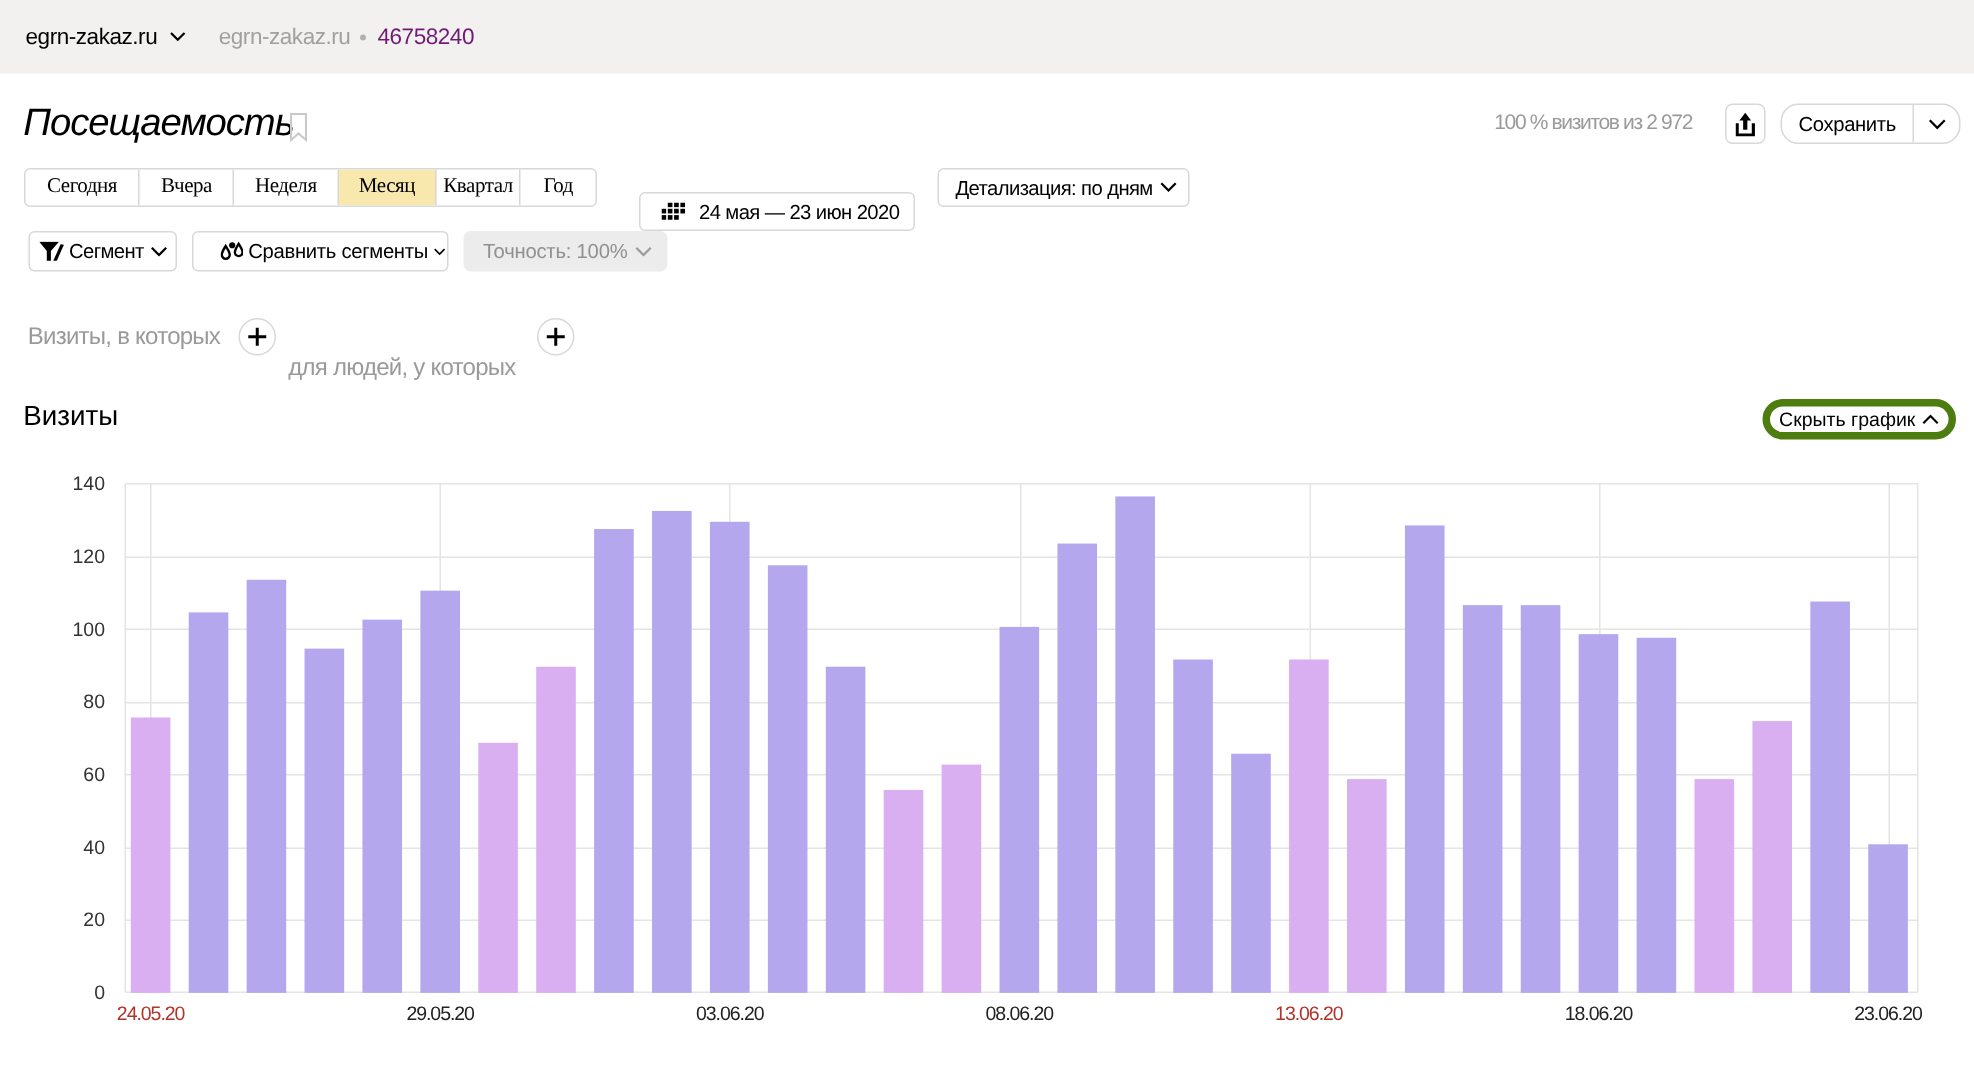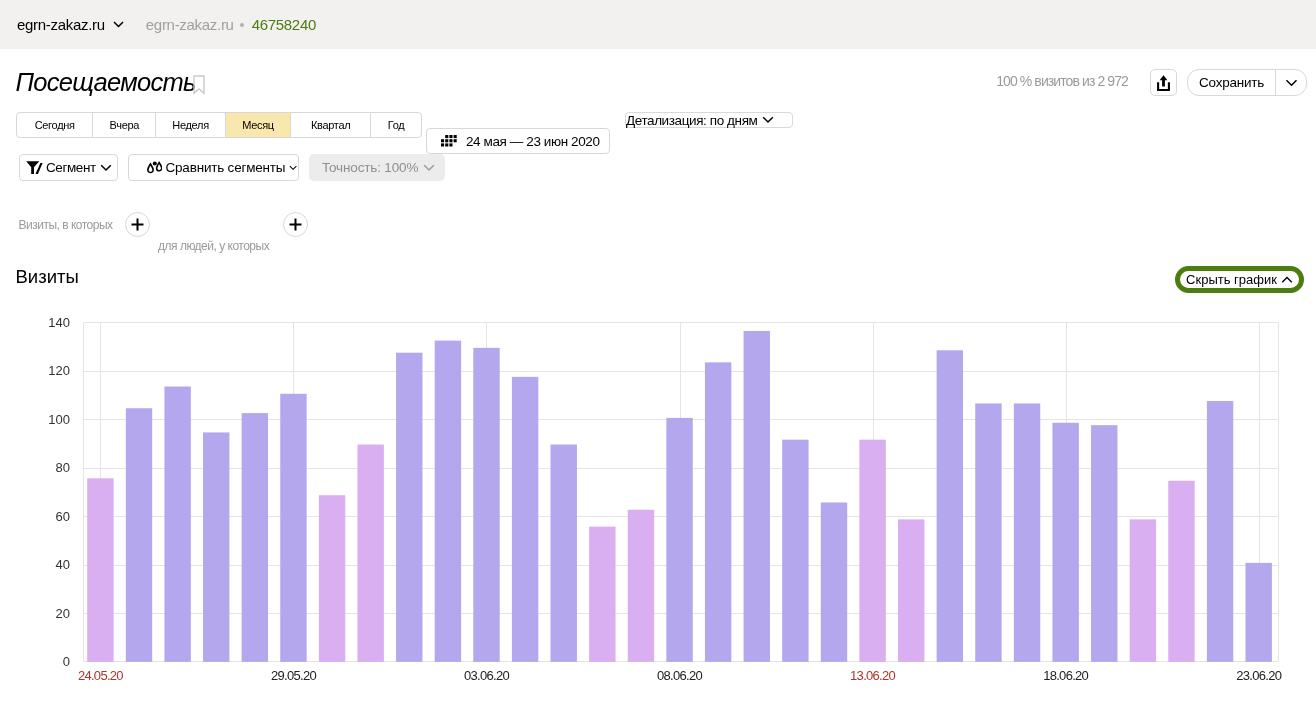--- a/index.html
+++ b/index.html
@@ -3,39 +3,39 @@
 <meta charset="utf-8">
 <title>Посещаемость</title>
 <style>
   * { box-sizing: border-box; margin:0; padding:0; }
   html,body { width:1316px; height:722px; background:#fff; font-family:"Liberation Sans", sans-serif; position:relative; overflow:hidden;}
   .topbar { position:absolute; left:0; top:0; width:1316px; height:49px; background:#f2f1ef; }
   .tb-inner { position:absolute; left:17px; top:0; height:49px; display:flex; align-items:center; font-size:15px; }
   .tb-name { color:#000; letter-spacing:-0.3px;}
   .tb-chev { margin-left:8px; }
   .tb-grey { color:#a0a0a0; margin-left:22px; letter-spacing:-0.3px;}
-  .tb-id { color:#4d7c0f; }
+  .tb-id { color:#701a75; }
   .title { position:absolute; left:15.5px; top:67.5px; font-size:25.5px; color:#000; letter-spacing:-0.7px;font-style:italic; }
   .bm { position:absolute; left:193px; top:75px; }
   .visits-info { position:absolute; top:73px; right:188px; font-size:14px; color:#9a9a9a; letter-spacing:-0.9px; }
   .btn { border:1px solid #d8d8d8; background:#fff; border-radius:4px; font-size:13.5px; color:#000; display:inline-flex; align-items:center; white-space:nowrap;}
   .share-btn { position:absolute; left:1150px; top:69px; width:27px; height:27px; justify-content:center; border-radius:5px;}
   .save-btn { position:absolute; left:1187px; top:69px; width:120px; height:27px; padding:0; overflow:hidden; border-radius:12px;}
   .save-main { width:88px; height:100%; display:flex; align-items:center; justify-content:center; border-right:1px solid #d8d8d8; letter-spacing:-0.25px;}
   .save-arr { flex:1; height:100%; display:flex; align-items:center; justify-content:center; }
   .tabs { position:absolute; left:16px; top:112px; height:26px; display:flex; border:1px solid #d8d8d8; border-radius:4px; overflow:hidden; background:#fff;}
-  .tab { height:100%; display:flex; align-items:center; justify-content:center; font-size:11px; border-right:1px solid #d8d8d8; color:#000; letter-spacing:-0.3px;}
+  .tab { height:100%; display:flex; align-items:center; justify-content:center; font-size:14px; border-right:1px solid #d8d8d8; color:#000; letter-spacing:-0.3px;font-family:Liberation Serif, serif;}
   .tab:last-child { border-right:none; }
   .tab.sel { background:#f8e8ae; }
   .datebtn { position:absolute; left:426px; top:128px; width:184px; height:26px; padding-left:14px; letter-spacing:-0.4px;}
-  .detbtn { position:absolute; left:625px; top:112px; width:168px; height:16px; letter-spacing:-0.4px;}
+  .detbtn { position:absolute; left:625px; top:112px; width:168px; height:26px; padding-left:11px; letter-spacing:-0.4px;}
   .segbtn { position:absolute; left:18.5px; top:154px; width:99px; height:27px; padding-left:6px; letter-spacing:-0.4px;}
   .cmpbtn { position:absolute; left:127.5px; top:154px; width:171px; height:27px; padding-left:18px; letter-spacing:-0.2px;}
   .accbtn { position:absolute; left:308.5px; top:154px; width:136px; height:27px; background:#ececec; border:none; border-radius:5px; color:#909090; display:inline-flex; align-items:center; font-size:13.5px; padding-left:13.5px; white-space:nowrap; letter-spacing:-0.15px;}
-  .segrow { position:absolute; left:18.5px; top:212px; height:25px; display:flex; align-items:center; font-size:12px; color:#9a9a9a; white-space:nowrap; letter-spacing:-0.5px;}
+  .segrow { position:absolute; left:18.5px; top:212px; height:25px; display:flex; align-items:center; font-size:16px; color:#9a9a9a; white-space:nowrap; letter-spacing:-0.5px;}
   .pluscir { width:25px; height:25px; border:1px solid #d8d8d8; border-radius:50%; display:inline-flex; align-items:center; justify-content:center; }
   .vheading { position:absolute; left:15.5px; top:265.5px; font-size:18.5px; color:#000; }
   .hidebtn { position:absolute; left:1175px; top:266px; width:129px; height:27px; border:5px solid #4d7c0f; border-radius:13.5px; background:#fff; font-size:13px; display:flex; align-items:center; justify-content:center; color:#000; white-space:nowrap;}
 </style>
 </head>
 <body>
   <div class="topbar">
     <div class="tb-inner">
       <span class="tb-name">egrn-zakaz.ru</span>
       <svg class="tb-chev" width="11" height="7" viewBox="0 0 11 7">
@@ -63,21 +63,21 @@
       <svg width="13" height="8" viewBox="0 0 13 8">
         <path d="M1.5 1.2 L6.5 6.2 L11.5 1.2" fill="none" stroke="#000" stroke-width="1.5"></path>
       </svg>
     </div>
   </div>
   <div class="tabs">
     <div class="tab" style="width:76.4px;">Сегодня</div>
     <div class="tab" style="width:62.9px;">Вчера</div>
     <div class="tab" style="width:69.5px;">Неделя</div>
     <div class="tab sel" style="width:65.4px;">Месяц</div>
-    <div class="tab" style="width:80px;">Квартал</div>
+    <div class="tab" style="width:56px;">Квартал</div>
     <div class="tab" style="width:50px;">Год</div>
   </div>
   <div class="btn datebtn">
     <svg width="16" height="12" viewBox="0 0 16 12" style="margin-right:9px; flex:none;">
       <g fill="#000">
         <rect x="4.2" y="0" width="3.1" height="3.1"></rect>
         <rect x="8.4" y="0" width="3.1" height="3.1"></rect>
         <rect x="12.6" y="0" width="3.1" height="3.1"></rect>
         <rect x="0" y="4.2" width="3.1" height="3.1"></rect>
         <rect x="4.2" y="4.2" width="3.1" height="3.1"></rect>

